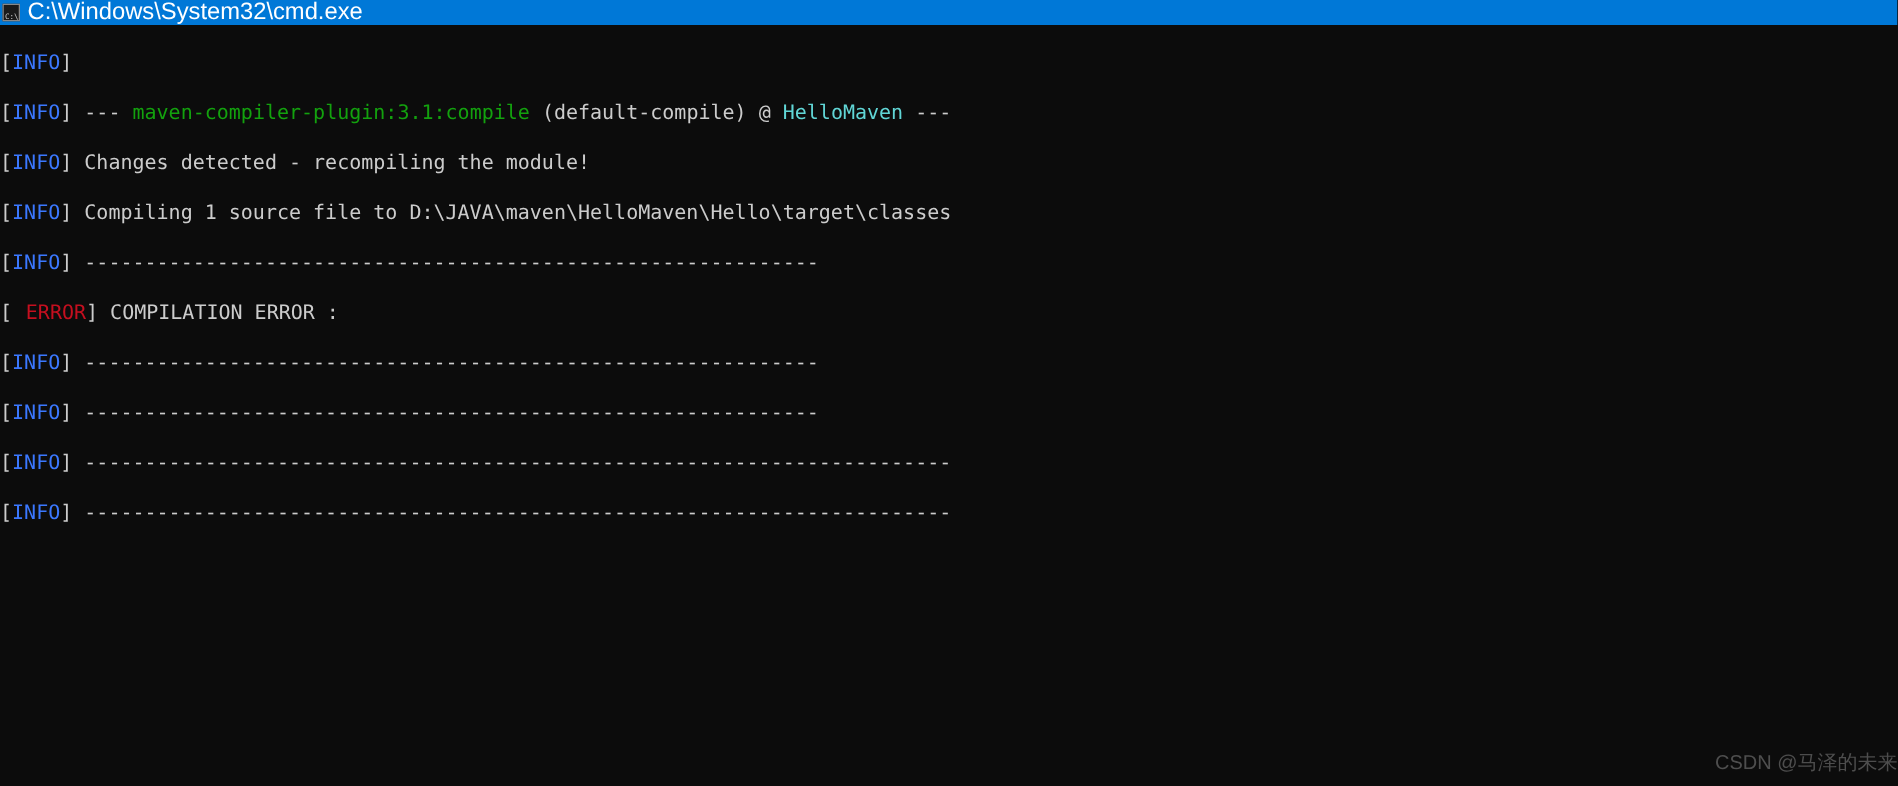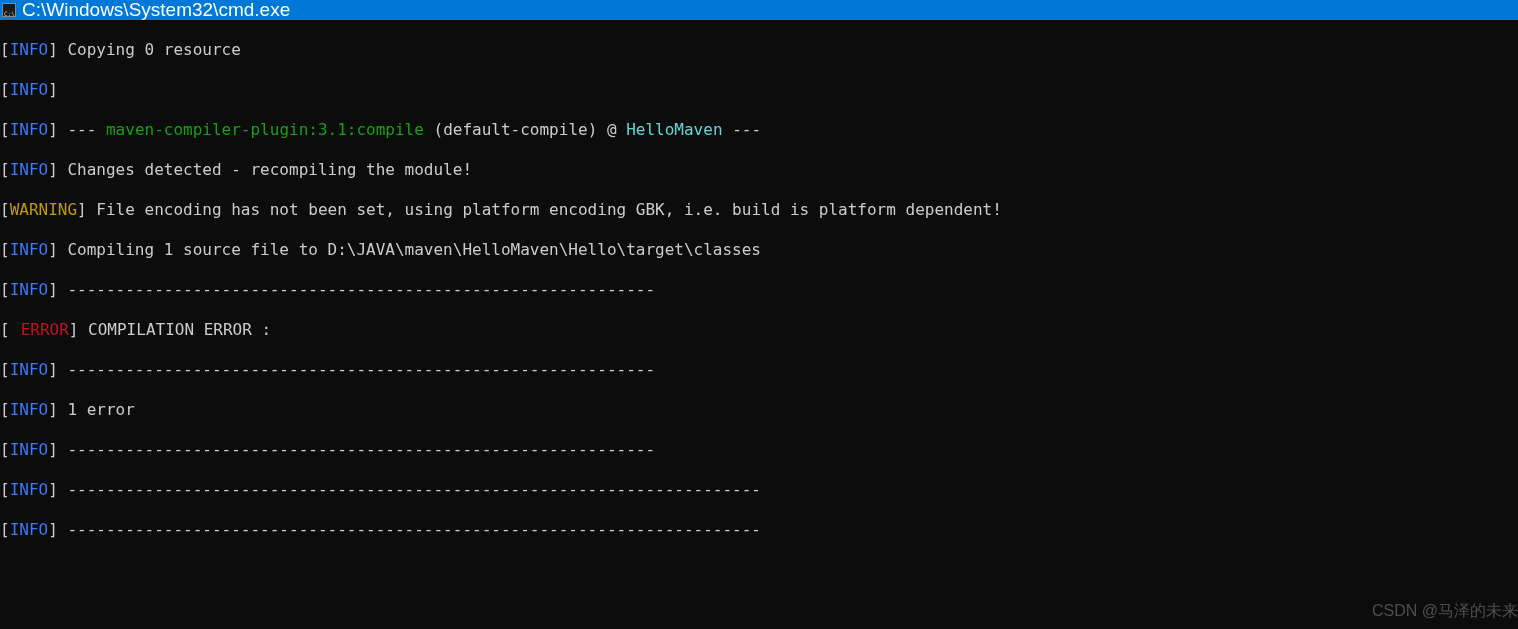--- a/index.html
+++ b/index.html
@@ -75,30 +75,27 @@
 </style>
 </head>
 <body>
 
 <div class="titlebar">
   <span class="icon"></span>
   <span class="title">C:\Windows\System32\cmd.exe</span>
 </div>
 
 <div class="console">
-<span class="line"><span class="gray">[</span><span class="blue">INFO</span><span class="gray">] </span><span class="gray">Copying 0 resource</span></span>
 <span class="line"><span class="gray">[</span><span class="blue">INFO</span><span class="gray">]</span></span>
 <span class="line"><span class="gray">[</span><span class="blue">INFO</span><span class="gray">] </span><span class="gray">---</span><span class="gray"> </span><span class="green">maven-compiler-plugin:3.1:compile</span><span class="gray"> </span><span class="gray">(default-compile) @</span><span class="gray"> </span><span class="cyan">HelloMaven</span><span class="gray"> </span><span class="gray">---</span></span>
 <span class="line"><span class="gray">[</span><span class="blue">INFO</span><span class="gray">] </span><span class="gray">Changes detected - recompiling the module!</span></span>
-<span class="line"><span class="gray">[</span><span class="yellow">WARNING</span><span class="gray">] </span><span class="gray">File encoding has not been set, using platform encoding GBK, i.e. build is platform dependent!</span></span>
 <span class="line"><span class="gray">[</span><span class="blue">INFO</span><span class="gray">] </span><span class="gray">Compiling 1 source file to D:\JAVA\maven\HelloMaven\Hello\target\classes</span></span>
 <span class="line"><span class="gray">[</span><span class="blue">INFO</span><span class="gray">] </span><span class="gray">-------------------------------------------------------------</span></span>
 <span class="line"><span class="gray">[</span><span class="red">ERROR</span><span class="gray">] </span><span class="gray">COMPILATION ERROR :</span></span>
 <span class="line"><span class="gray">[</span><span class="blue">INFO</span><span class="gray">] </span><span class="gray">-------------------------------------------------------------</span></span>
-<span class="line"><span class="gray">[</span><span class="blue">INFO</span><span class="gray">] </span><span class="gray">1 error</span></span>
 <span class="line"><span class="gray">[</span><span class="blue">INFO</span><span class="gray">] </span><span class="gray">-------------------------------------------------------------</span></span>
 <span class="line"><span class="gray">[</span><span class="blue">INFO</span><span class="gray">] </span><span class="gray">------------------------------------------------------------------------</span></span>
 <span class="line"><span class="gray">[</span><span class="blue">INFO</span><span class="gray">] </span><span class="gray">------------------------------------------------------------------------</span></span>
 
 
 
 
 
 
 

